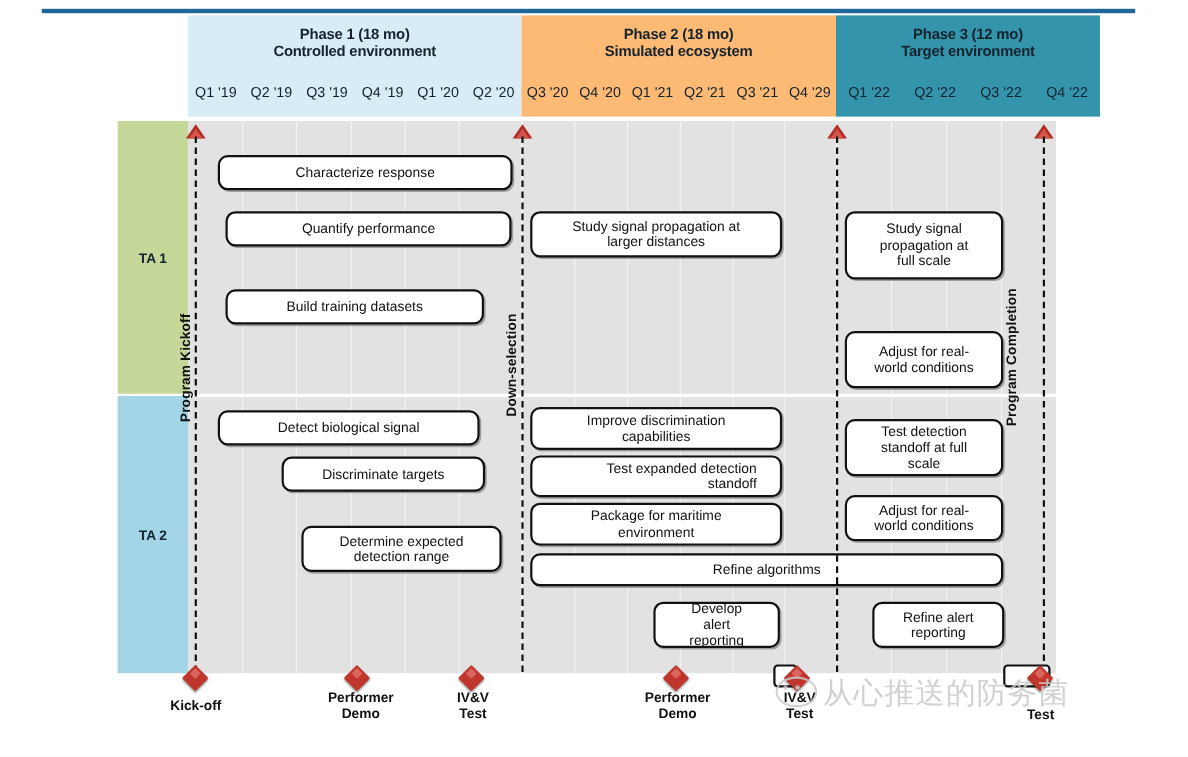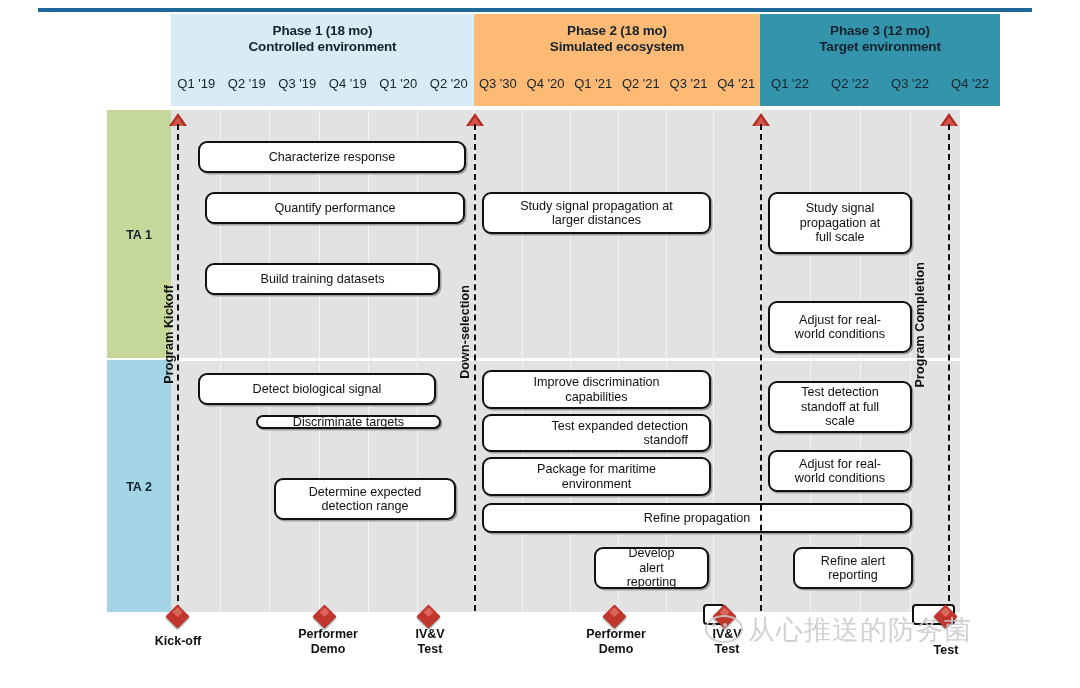--- a/index.html
+++ b/index.html
@@ -142,31 +142,31 @@
     </div>
   </div>
 
   <div class="phasehdr ph2">
     <div class="phtitle">
       <span>Phase 2 (18 mo)</span><br>
       <span>Simulated ecosystem</span>
     </div>
     <div class="qrow">
       <div class="qcell">Q3
-'30</div>
+'20</div>
       <div class="qcell">Q4
 '20</div>
       <div class="qcell">Q1
 '21</div>
       <div class="qcell">Q2
 '21</div>
       <div class="qcell">Q3
 '21</div>
       <div class="qcell">Q4
-'21</div>
+'29</div>
     </div>
   </div>
 
   <div class="phasehdr ph3">
     <div class="phtitle">
       <span>Phase 3 (12 mo)</span><br>
       <span>Target environment</span>
     </div>
     <div class="qrow">
       <div class="qcell">Q1
@@ -210,28 +210,28 @@
   <div class="task" style="left:482px;top:192px;width:229px;height:42px;">Study signal propagation at larger distances</div>
   <div class="task" style="left:768px;top:192px;width:144px;height:62px;">Study signal propagation at full scale</div>
 
   <div class="task" style="left:205px;top:263px;width:235px;height:32px;">Build training datasets</div>
   <div class="task" style="left:768px;top:301px;width:144px;height:52px;">Adjust for real-world conditions</div>
 
   <div class="task" style="left:198px;top:373px;width:238px;height:32px;">Detect biological signal</div>
   <div class="task" style="left:482px;top:370px;width:229px;height:39px;">Improve discrimination capabilities</div>
   <div class="task" style="left:768px;top:381px;width:144px;height:52px;">Test detection standoff at full scale</div>
 
-  <div class="task" style="left:256px;top:415px;width:185px;height:14px;">Discriminate targets</div>
+  <div class="task" style="left:256px;top:415px;width:185px;height:32px;">Discriminate targets</div>
   <div class="task" style="left:482px;top:414px;width:229px;height:38px;text-align:right;">Test expanded detection standoff</div>
   <div class="task" style="left:768px;top:450px;width:144px;height:42px;">Adjust for real-world conditions</div>
 
   <div class="task" style="left:274px;top:478px;width:182px;height:42px;">Determine expected detection range</div>
   <div class="task" style="left:482px;top:457px;width:229px;height:39px;">Package for maritime environment</div>
 
-  <div class="task" style="left:482px;top:503px;width:430px;height:30px;">Refine propagation</div>
+  <div class="task" style="left:482px;top:503px;width:430px;height:30px;">Refine algorithms</div>
 
   <div class="task" style="left:594px;top:547px;width:115px;height:42px;">Develop alert reporting</div>
   <div class="task" style="left:793px;top:547px;width:120px;height:42px;">Refine alert reporting</div>
 
   <div class="uptri" style="left:169px;top:113px;"></div>
   <div class="vline" style="left:177px;top:124px;height:487px;"></div>
   <div class="vlabel" style="left:162px;top:285px;">Program Kickoff</div>
 
   <div class="uptri" style="left:466px;top:113px;"></div>
   <div class="vline" style="left:474px;top:124px;height:487px;"></div>

